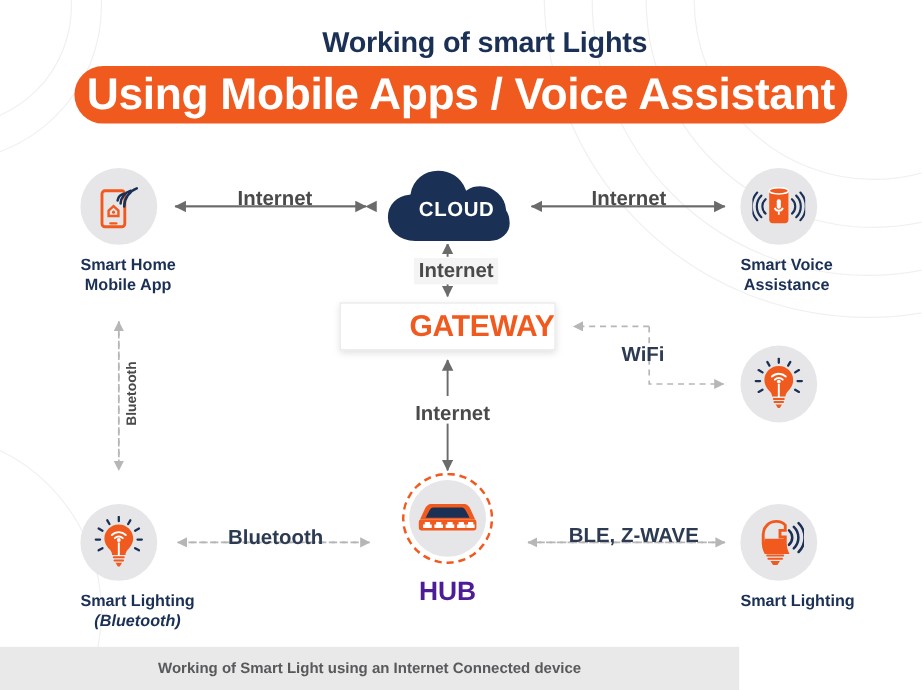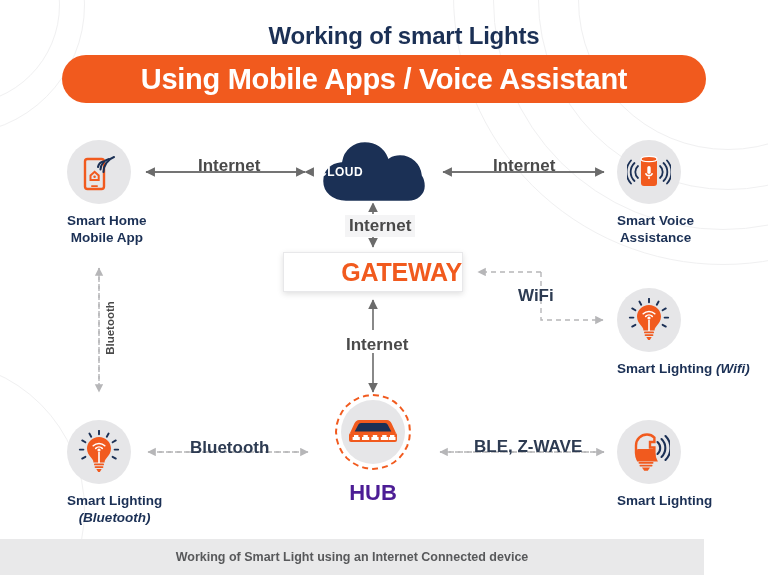--- a/index.html
+++ b/index.html
@@ -31,21 +31,21 @@
     padding-left: 40px;
   }
   .banner {
     position: absolute; left: 62px; top: 55px;
     width: 644px; height: 48px;
     background: #f15a1e;
     border-radius: 26px;
     display: flex; align-items: center; justify-content: center;
   }
   .banner-text {
-    color: #ffffff; font-size: 29px; font-weight: bold;
+    color: #ffffff; font-size: 37px; font-weight: bold;
     letter-spacing: -0.3px; white-space: nowrap;
   }
 
   
   .node { position: absolute; }
   .circle {
     width: 64px; height: 64px; border-radius: 50%;
     background: #e6e6e8;
     display: flex; align-items: center; justify-content: center;
     position: relative;
@@ -66,22 +66,22 @@
     font-size: 13.5px; font-weight: bold; color: #1b3055;
     line-height: 1.25; white-space: nowrap;
   }
   .node-label .sub { font-weight: bold; font-style: italic; }
   .node-label .sub-line { display: block; font-style: italic; font-weight: bold; }
 
   
   .cloud-wrap { position: absolute; left: 318px; top: 138px; }
   .cloud-text {
     position: absolute; left: 0; right: 16px; top: 27px;
-    text-align: left; color: #ffffff;
-    font-size: 12px; font-weight: bold; letter-spacing: 0.5px;
+    text-align: right; color: #ffffff;
+    font-size: 17px; font-weight: bold; letter-spacing: 0.5px;
   }
 
   
   .gateway {
     position: absolute; left: 283px; top: 252px;
     width: 180px; height: 40px;
     background: #ffffff;
     border: 1px solid #e8e8ea;
     box-shadow: 0 2px 6px rgba(0,0,0,0.13);
     display: flex; align-items: center; justify-content: flex-end;
@@ -101,21 +101,21 @@
   .vlabel {
     position: absolute; font-size: 11.5px; font-weight: bold; color: #4a4a4a;
     transform: rotate(-90deg); transform-origin: center center;
     white-space: nowrap;
   }
 
   svg.lines { position: absolute; left: 0; top: 0; width: 768px; height: 575px; pointer-events: none; }
 
   
   .footer {
-    position: absolute; left: 0; bottom: 0; width: 704px; height: 36px;
+    position: absolute; left: 0; bottom: 0; width: 616px; height: 36px;
     background: #e9e9ea;
     display: flex; align-items: center; justify-content: center;
   }
   .footer-text { font-size: 12.5px; font-weight: bold; color: #58595b; }
 </style>
 </head>
 <body>
 
 <div id="stage">
 
@@ -267,24 +267,20 @@
           <line x1="30.6" y1="3.6" x2="28.8" y2="6.7"></line>
           <line x1="4.2" y1="10.4" x2="7.4" y2="12.3"></line>
           <line x1="37.8" y1="10.4" x2="34.6" y2="12.3"></line>
           <line x1="1.8" y1="19.6" x2="5.4" y2="19.6"></line>
           <line x1="40.2" y1="19.6" x2="36.6" y2="19.6"></line>
           <line x1="4.2" y1="28.6" x2="7.4" y2="26.8"></line>
           <line x1="37.8" y1="28.6" x2="34.6" y2="26.8"></line>
         </g>
       </svg>
     </div>
-    <div class="node-label">
-      <span>Smart Lighting</span>
-      <span class="sub">(Wifi)</span>
-    </div>
   </div>
 
   <div class="node" style="left:335px; top:394px;">
     <div class="circle dashed-ring">
       <div class="inner">
         <svg width="52" height="36" viewBox="0 0 52 36">
           <path d="M12,6 L40,6 C42,6 43.5,7.4 44.6,9.4 L49,19 L3,19 L7.4,9.4 C8.5,7.4 10,6 12,6 Z" fill="#f15a1e"></path>
           <path d="M14,9 L38,9 C39.3,9 40.3,9.9 41,11.3 L44.3,17.5 L7.7,17.5 L11,11.3 C11.7,9.9 12.7,9 14,9 Z" fill="#1b3055"></path>
           <rect x="2" y="19" width="48" height="9" rx="2" fill="#f15a1e"></rect>
           <g fill="#ffffff">

